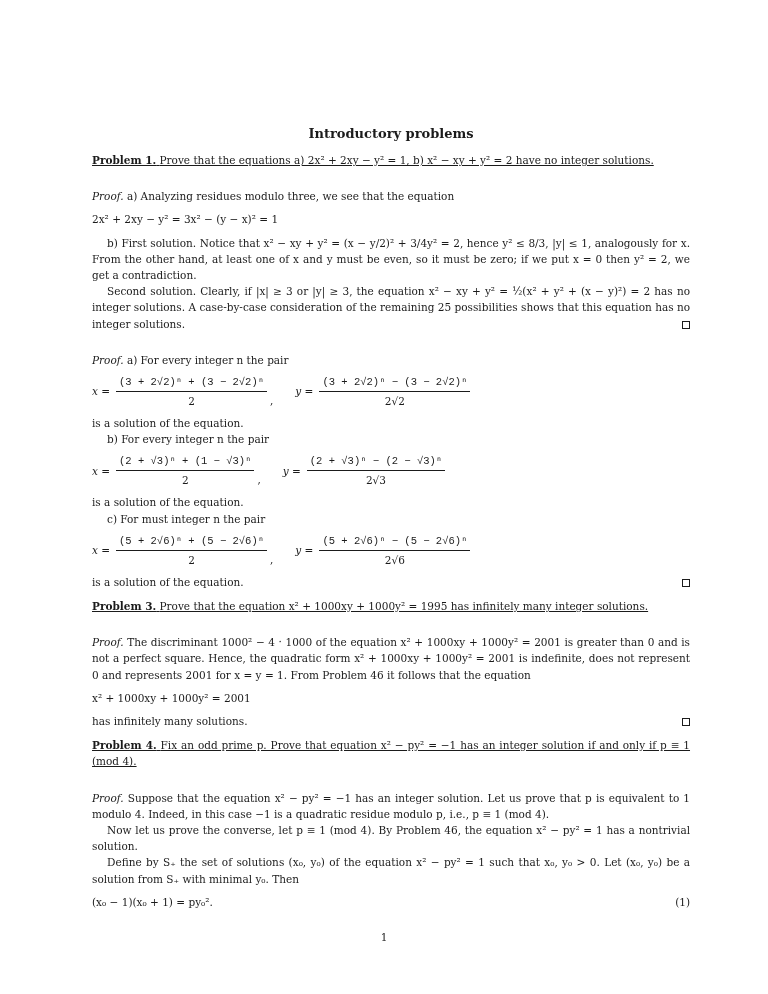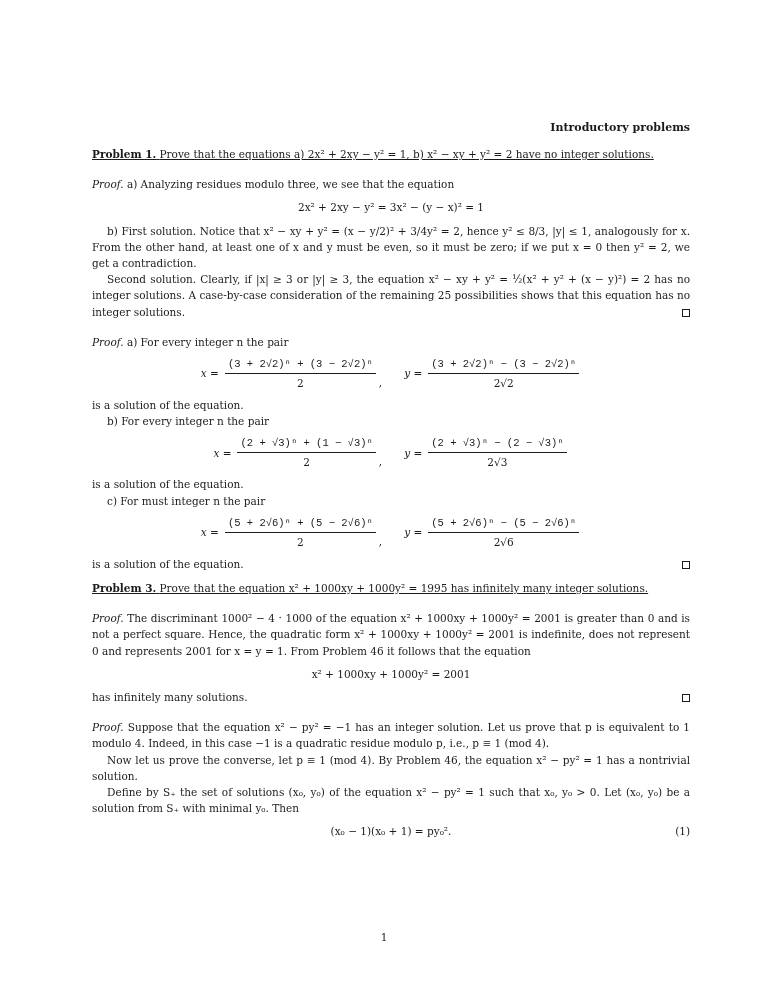--- a/index.html
+++ b/index.html
@@ -19,36 +19,35 @@
   .content {
     position: absolute;
     left: 92px;
     top: 118px;
     width: 598px;
     font-size: 10.5px;
     line-height: 16.2px;
     text-align: justify;
   }
   h1.heading {
-    font-size: 11px;
+    font-size: 13px;
     line-height: 19px;
-    margin: 0 0 9px 0;
+    margin: 6px 0 9px 0;
     font-weight: bold;
-    text-align: right;
+    text-align: center;
   }
   p { margin: 0; }
   .mt-prob { margin-top: 8px; text-decoration: underline; }
-  .mt-proof { margin-top: 14px; }
+  .mt-proof { margin-top: 20px; }
   .ind { text-indent: 15px; }
   .lbl { font-weight: bold; }
   .pf { font-style: italic; }
   .disp {
     margin: 7px 0;
     display: flex;
-    justify-content: center;
     align-items: center;
     position: relative;
     text-indent: 0;
     text-align: center;
   }
   .frac {
     display: inline-block;
     text-align: center;
     vertical-align: middle;
     margin: 0 2px;
@@ -166,20 +165,21 @@
     <p class="mt-prob"><b class="lbl">Problem 3.</b> <span>Prove that the equation x² + 1000xy + 1000y² = 1995 has infinitely many integer solutions.</span></p>
 
     <p class="mt-proof"><i class="pf">Proof.</i> <span>The discriminant 1000² − 4 · 1000 of the equation x² + 1000xy + 1000y² = 2001 is greater than 0 and is not a perfect square. Hence, the quadratic form x² + 1000xy + 1000y² = 2001 is indefinite, does not represent 0 and represents 2001 for x = y = 1. From Problem 46 it follows that the equation</span></p>
 
     <div class="disp">
         <span>x² + 1000xy + 1000y² = 2001</span>
       </div>
 
     <p class="qedline"><span>has infinitely many solutions.</span><span class="qed"></span></p>
 
+    <p class="mt-prob"><b class="lbl">Problem 4.</b> <span>Fix an odd prime p. Prove that equation x² − py² = −1 has an integer solution if and only if p ≡ 1 (mod 4).</span></p>
 
     <p class="mt-proof"><i class="pf">Proof.</i> <span>Suppose that the equation x² − py² = −1 has an integer solution. Let us prove that p is equivalent to 1 modulo 4. Indeed, in this case −1 is a quadratic residue modulo p, i.e., p ≡ 1 (mod 4).</span></p>
 
     <p class="ind">Now let us prove the converse, let p ≡ 1 (mod 4). By Problem 46, the equation x² − py² = 1 has a nontrivial solution.</p>
 
     <p class="ind">Define by S₊ the set of solutions (x₀, y₀) of the equation x² − py² = 1 such that x₀, y₀ &gt; 0. Let (x₀, y₀) be a solution from S₊ with minimal y₀. Then</p>
 
     <div class="disp">
         <span>(x₀ − 1)(x₀ + 1) = py₀².</span>
         <span class="eqnum">(1)</span>

